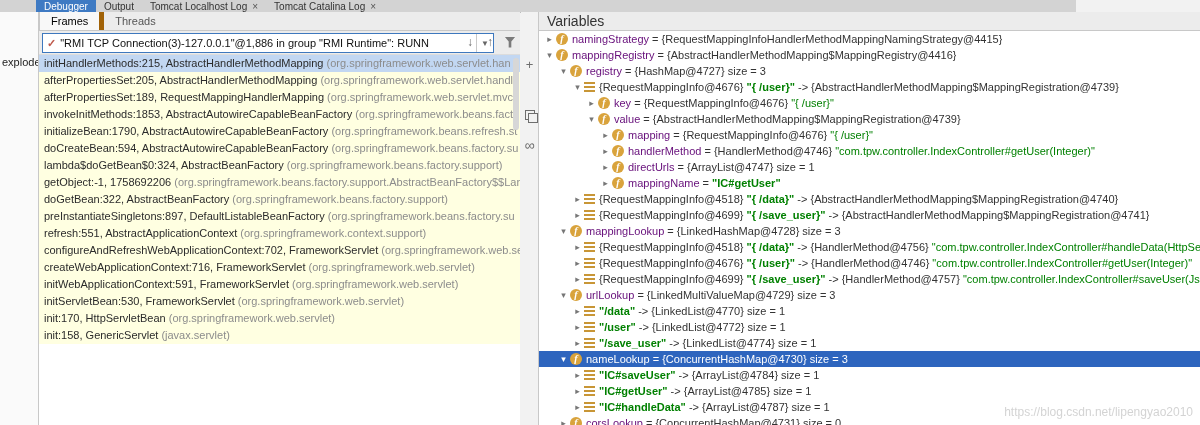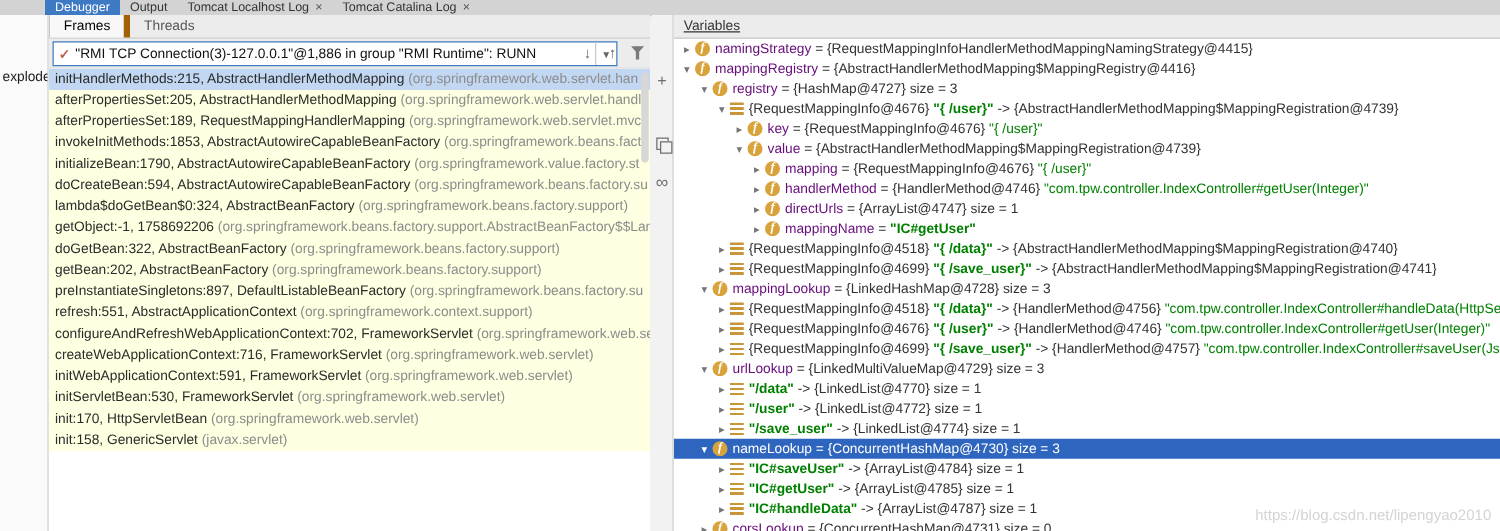--- a/index.html
+++ b/index.html
@@ -1,21 +1,21 @@
 <!DOCTYPE html>
 <html style="--selection-blue: #2E65BE; --frames-bg: #FFFFE1; --frame-selected-bg: #C2D7F2; --field-name-purple: #660E7A; --string-green: #008000; --field-icon-amber: #D9A33C; --combo-focus-border: #3E78BE; --tab-selected-blue: #3E7AC3; --check-red: #C05B4D;"><head>
 <meta charset="utf-8">
 <style>
   html,body{margin:0;padding:0;}
   body{width:1200px;height:425px;position:relative;overflow:hidden;
        font-family:"Liberation Sans",sans-serif;background:#F2F2F2;
        -webkit-font-smoothing:antialiased;}
 
   
-  #topbar{position:absolute;left:0;top:0;width:1200px;height:12px;
+  #topbar{position:absolute;left:0;top:0;width:1076px;height:12px;
           background:#D3D3D3;border-bottom:1px solid #BDBDBD;
           display:flex;align-items:stretch;overflow:hidden;}
   #toptabs{display:flex;margin-left:36px;}
   .ttab{display:flex;align-items:center;height:12px;padding:0 8px;
         font-size:10px;color:#333;white-space:nowrap;cursor:default;}
   .ttab.sel{background:var(--tab-selected-blue,#3E7AC3);color:#fff;}
   .ttab .x{margin-left:5px;font-size:10px;color:inherit;opacity:.8;}
 
   
   #leftstrip{position:absolute;left:0;top:12px;width:38px;bottom:0;
@@ -56,21 +56,21 @@
   .side-icon.i0{margin-top:44px;}
   .side-icon.i1{margin-top:35px;}
   .side-icon.i2{margin-top:14px;font-size:14px;}
   .shape-copy{width:8px;height:8px;border:1px solid #6E6E6E;position:relative;}
   .shape-copy::after{content:'';position:absolute;left:2px;top:2px;width:8px;height:8px;
                      border:1px solid #6E6E6E;background:#F2F2F2;}
 
   
   #vars{position:absolute;left:539px;top:12px;right:0;bottom:0;background:#fff;overflow:hidden;}
   #vars .phead{padding-left:8px;align-items:center;}
-  #vtitle{font-size:11px;color:#333;text-decoration:underline;}
+  #vtitle{font-size:14px;color:#333;}
   #vtree{position:absolute;left:0;top:19px;right:0;bottom:0;overflow:hidden;}
   .vrow{height:16px;display:flex;align-items:center;font-size:11px;white-space:nowrap;cursor:default;}
   .vrow.sel{background:var(--selection-blue,#2E65BE);}
   .vrow.sel span{color:#fff !important;}
   .tg{flex:none;width:13px;text-align:center;color:#767676;font-size:9px;}
   .fico{flex:none;width:12px;height:12px;border-radius:50%;margin-right:4px;
         background:var(--field-icon-amber,#D9A33C);color:#fff;text-align:center;line-height:12px;
         font-family:"Liberation Serif",serif;font-style:italic;font-weight:bold;font-size:10px;}
   .vrow.sel .fico{color:#fff !important;}
   .eico{flex:none;width:11px;height:10px;margin-right:4px;
@@ -125,26 +125,25 @@
         <div class="mini">
           <div class="shape-filter"></div>
         </div>
       </div>
   </div>
   <div id="frameslist">
       <div class="frow sel"><span class="floc">initHandlerMethods:215, AbstractHandlerMethodMapping</span><span class="fpkg"> (org.springframework.web.servlet.han</span></div>
       <div class="frow"><span class="floc">afterPropertiesSet:205, AbstractHandlerMethodMapping</span><span class="fpkg"> (org.springframework.web.servlet.handl</span></div>
       <div class="frow"><span class="floc">afterPropertiesSet:189, RequestMappingHandlerMapping</span><span class="fpkg"> (org.springframework.web.servlet.mvc.</span></div>
       <div class="frow"><span class="floc">invokeInitMethods:1853, AbstractAutowireCapableBeanFactory</span><span class="fpkg"> (org.springframework.beans.factc</span></div>
-      <div class="frow"><span class="floc">initializeBean:1790, AbstractAutowireCapableBeanFactory</span><span class="fpkg"> (org.springframework.value.factory.st</span></div>
+      <div class="frow"><span class="floc">initializeBean:1790, AbstractAutowireCapableBeanFactory</span><span class="fpkg"> (org.springframework.beans.refresh.st</span></div>
       <div class="frow"><span class="floc">doCreateBean:594, AbstractAutowireCapableBeanFactory</span><span class="fpkg"> (org.springframework.beans.factory.su</span></div>
       <div class="frow"><span class="floc">lambda$doGetBean$0:324, AbstractBeanFactory</span><span class="fpkg"> (org.springframework.beans.factory.support)</span></div>
       <div class="frow"><span class="floc">getObject:-1, 1758692206</span><span class="fpkg"> (org.springframework.beans.factory.support.AbstractBeanFactory$$Lan</span></div>
       <div class="frow"><span class="floc">doGetBean:322, AbstractBeanFactory</span><span class="fpkg"> (org.springframework.beans.factory.support)</span></div>
-      <div class="frow"><span class="floc">getBean:202, AbstractBeanFactory</span><span class="fpkg"> (org.springframework.beans.factory.support)</span></div>
       <div class="frow"><span class="floc">preInstantiateSingletons:897, DefaultListableBeanFactory</span><span class="fpkg"> (org.springframework.beans.factory.su</span></div>
       <div class="frow"><span class="floc">refresh:551, AbstractApplicationContext</span><span class="fpkg"> (org.springframework.context.support)</span></div>
       <div class="frow"><span class="floc">configureAndRefreshWebApplicationContext:702, FrameworkServlet</span><span class="fpkg"> (org.springframework.web.se</span></div>
       <div class="frow"><span class="floc">createWebApplicationContext:716, FrameworkServlet</span><span class="fpkg"> (org.springframework.web.servlet)</span></div>
       <div class="frow"><span class="floc">initWebApplicationContext:591, FrameworkServlet</span><span class="fpkg"> (org.springframework.web.servlet)</span></div>
       <div class="frow"><span class="floc">initServletBean:530, FrameworkServlet</span><span class="fpkg"> (org.springframework.web.servlet)</span></div>
       <div class="frow"><span class="floc">init:170, HttpServletBean</span><span class="fpkg"> (org.springframework.web.servlet)</span></div>
       <div class="frow"><span class="floc">init:158, GenericServlet</span><span class="fpkg"> (javax.servlet)</span></div>
     </div>
   <div id="fscroll"></div>

